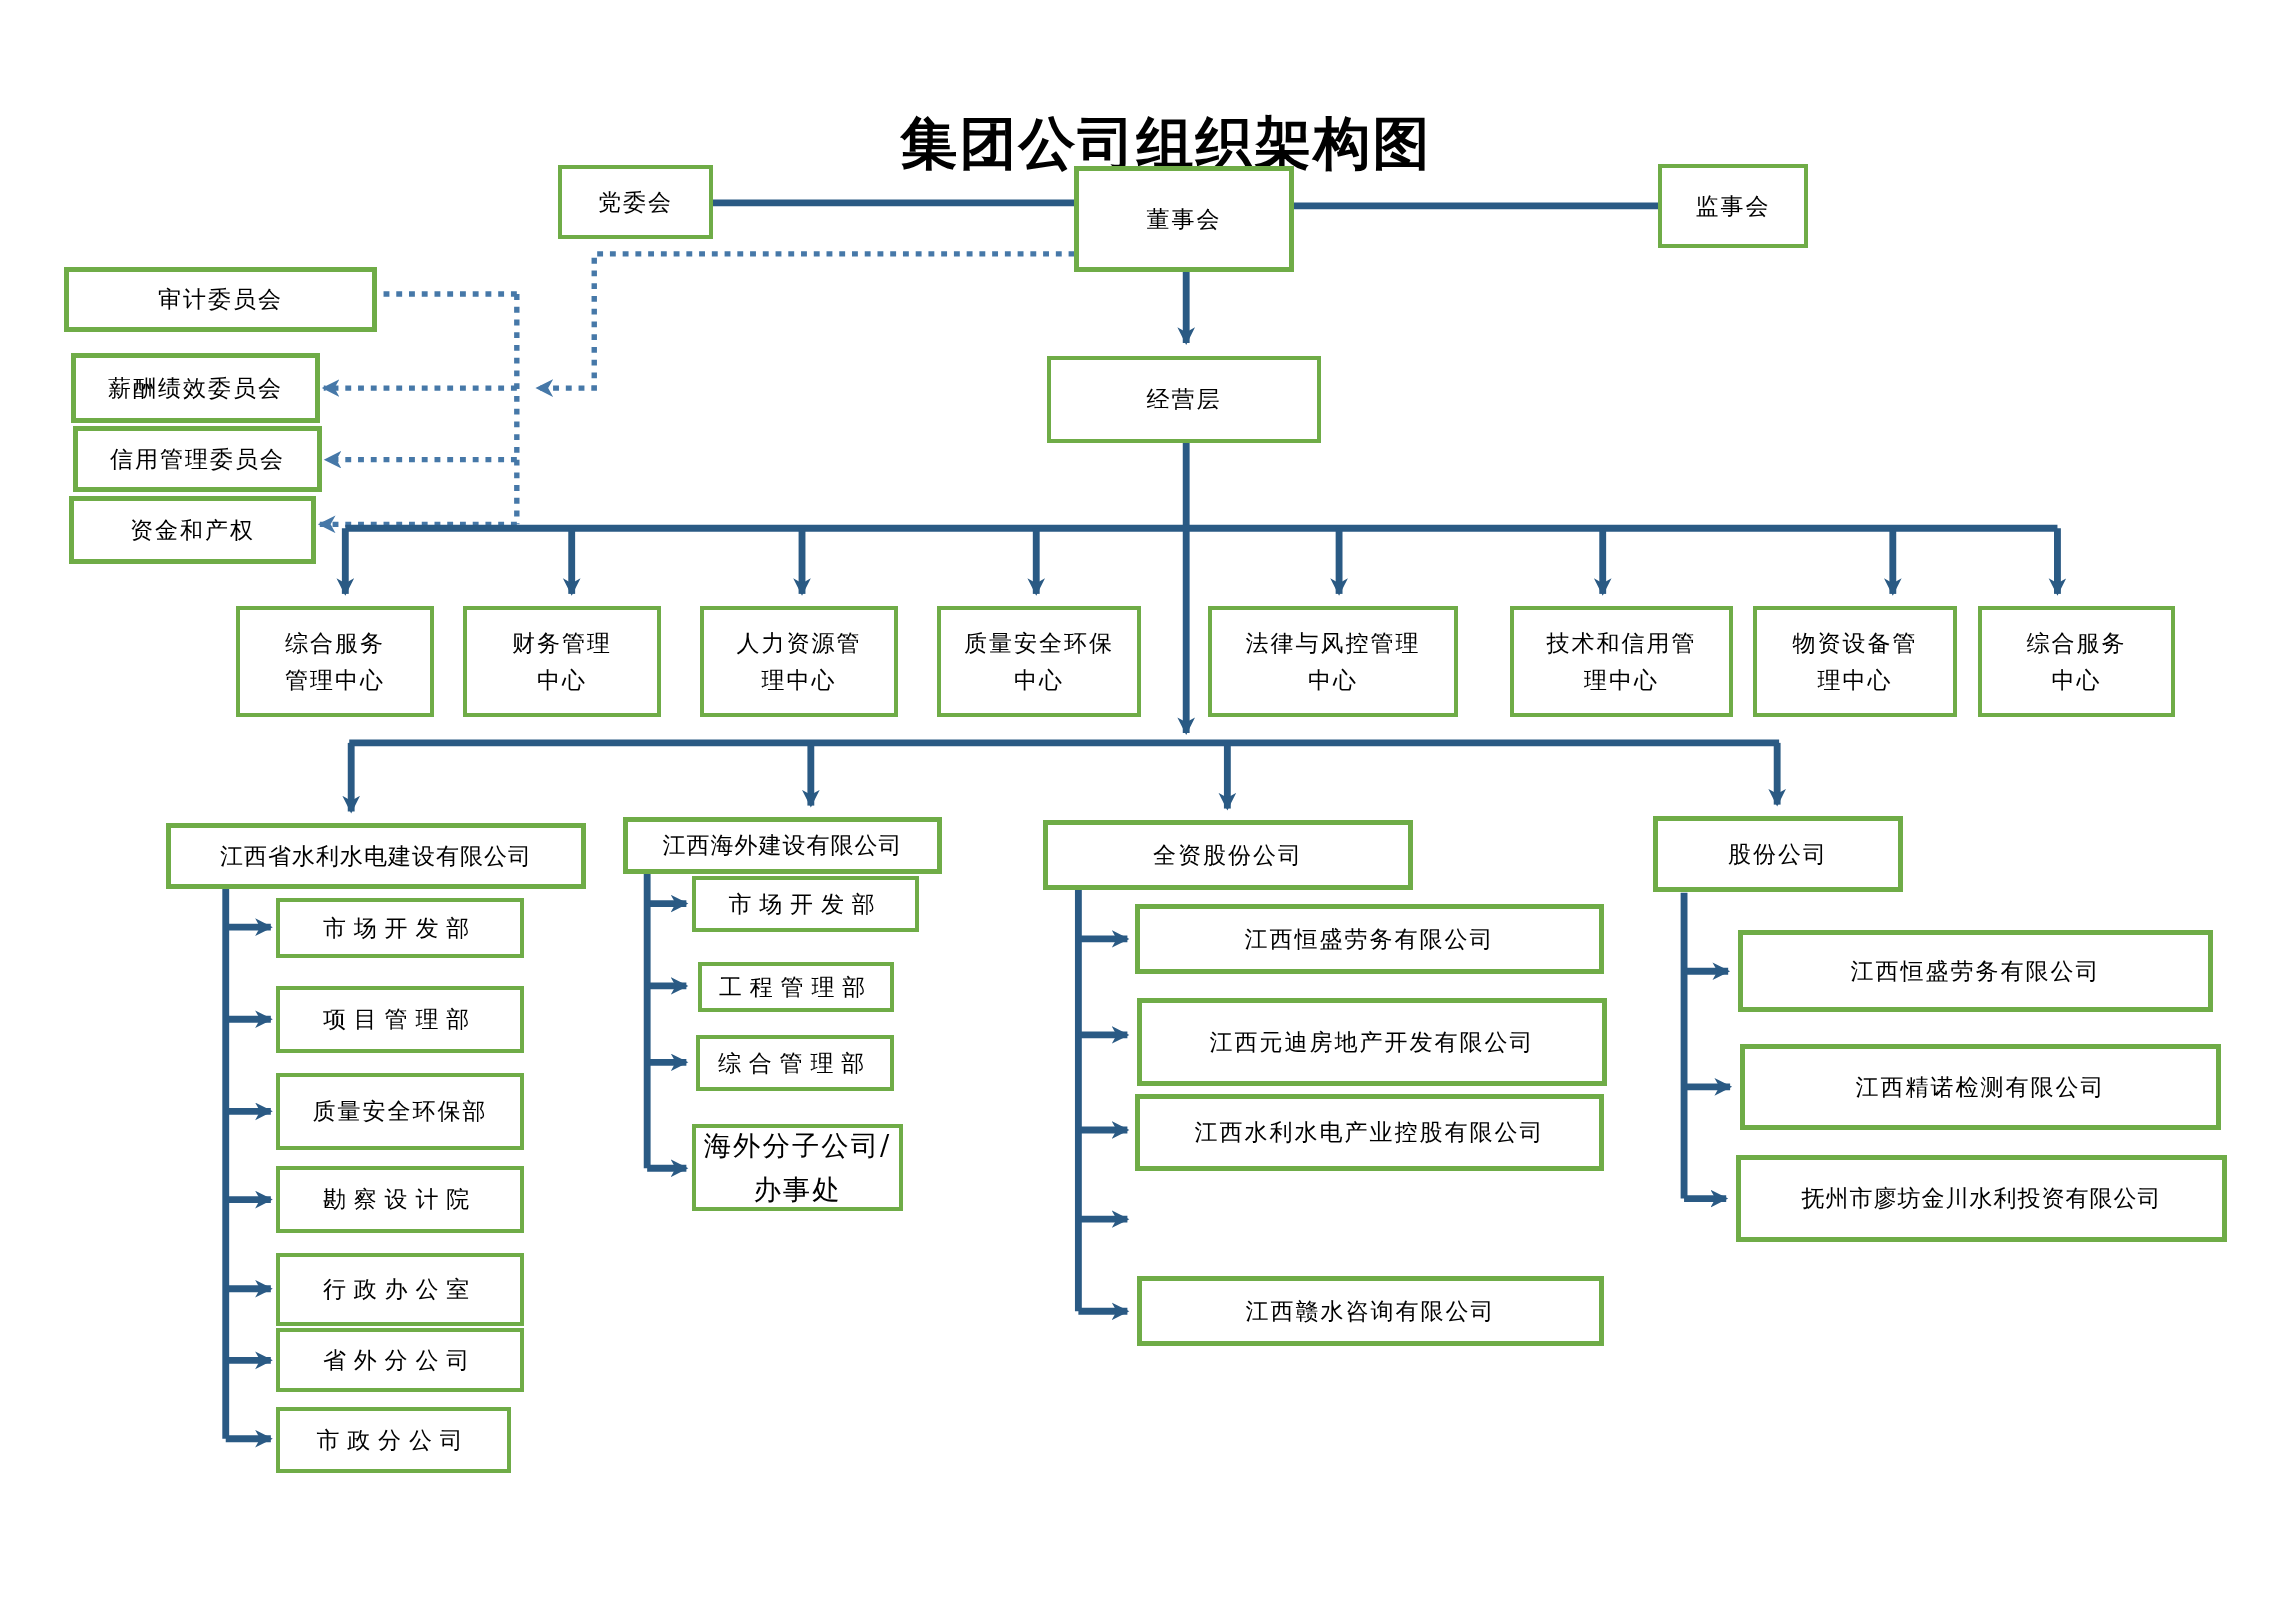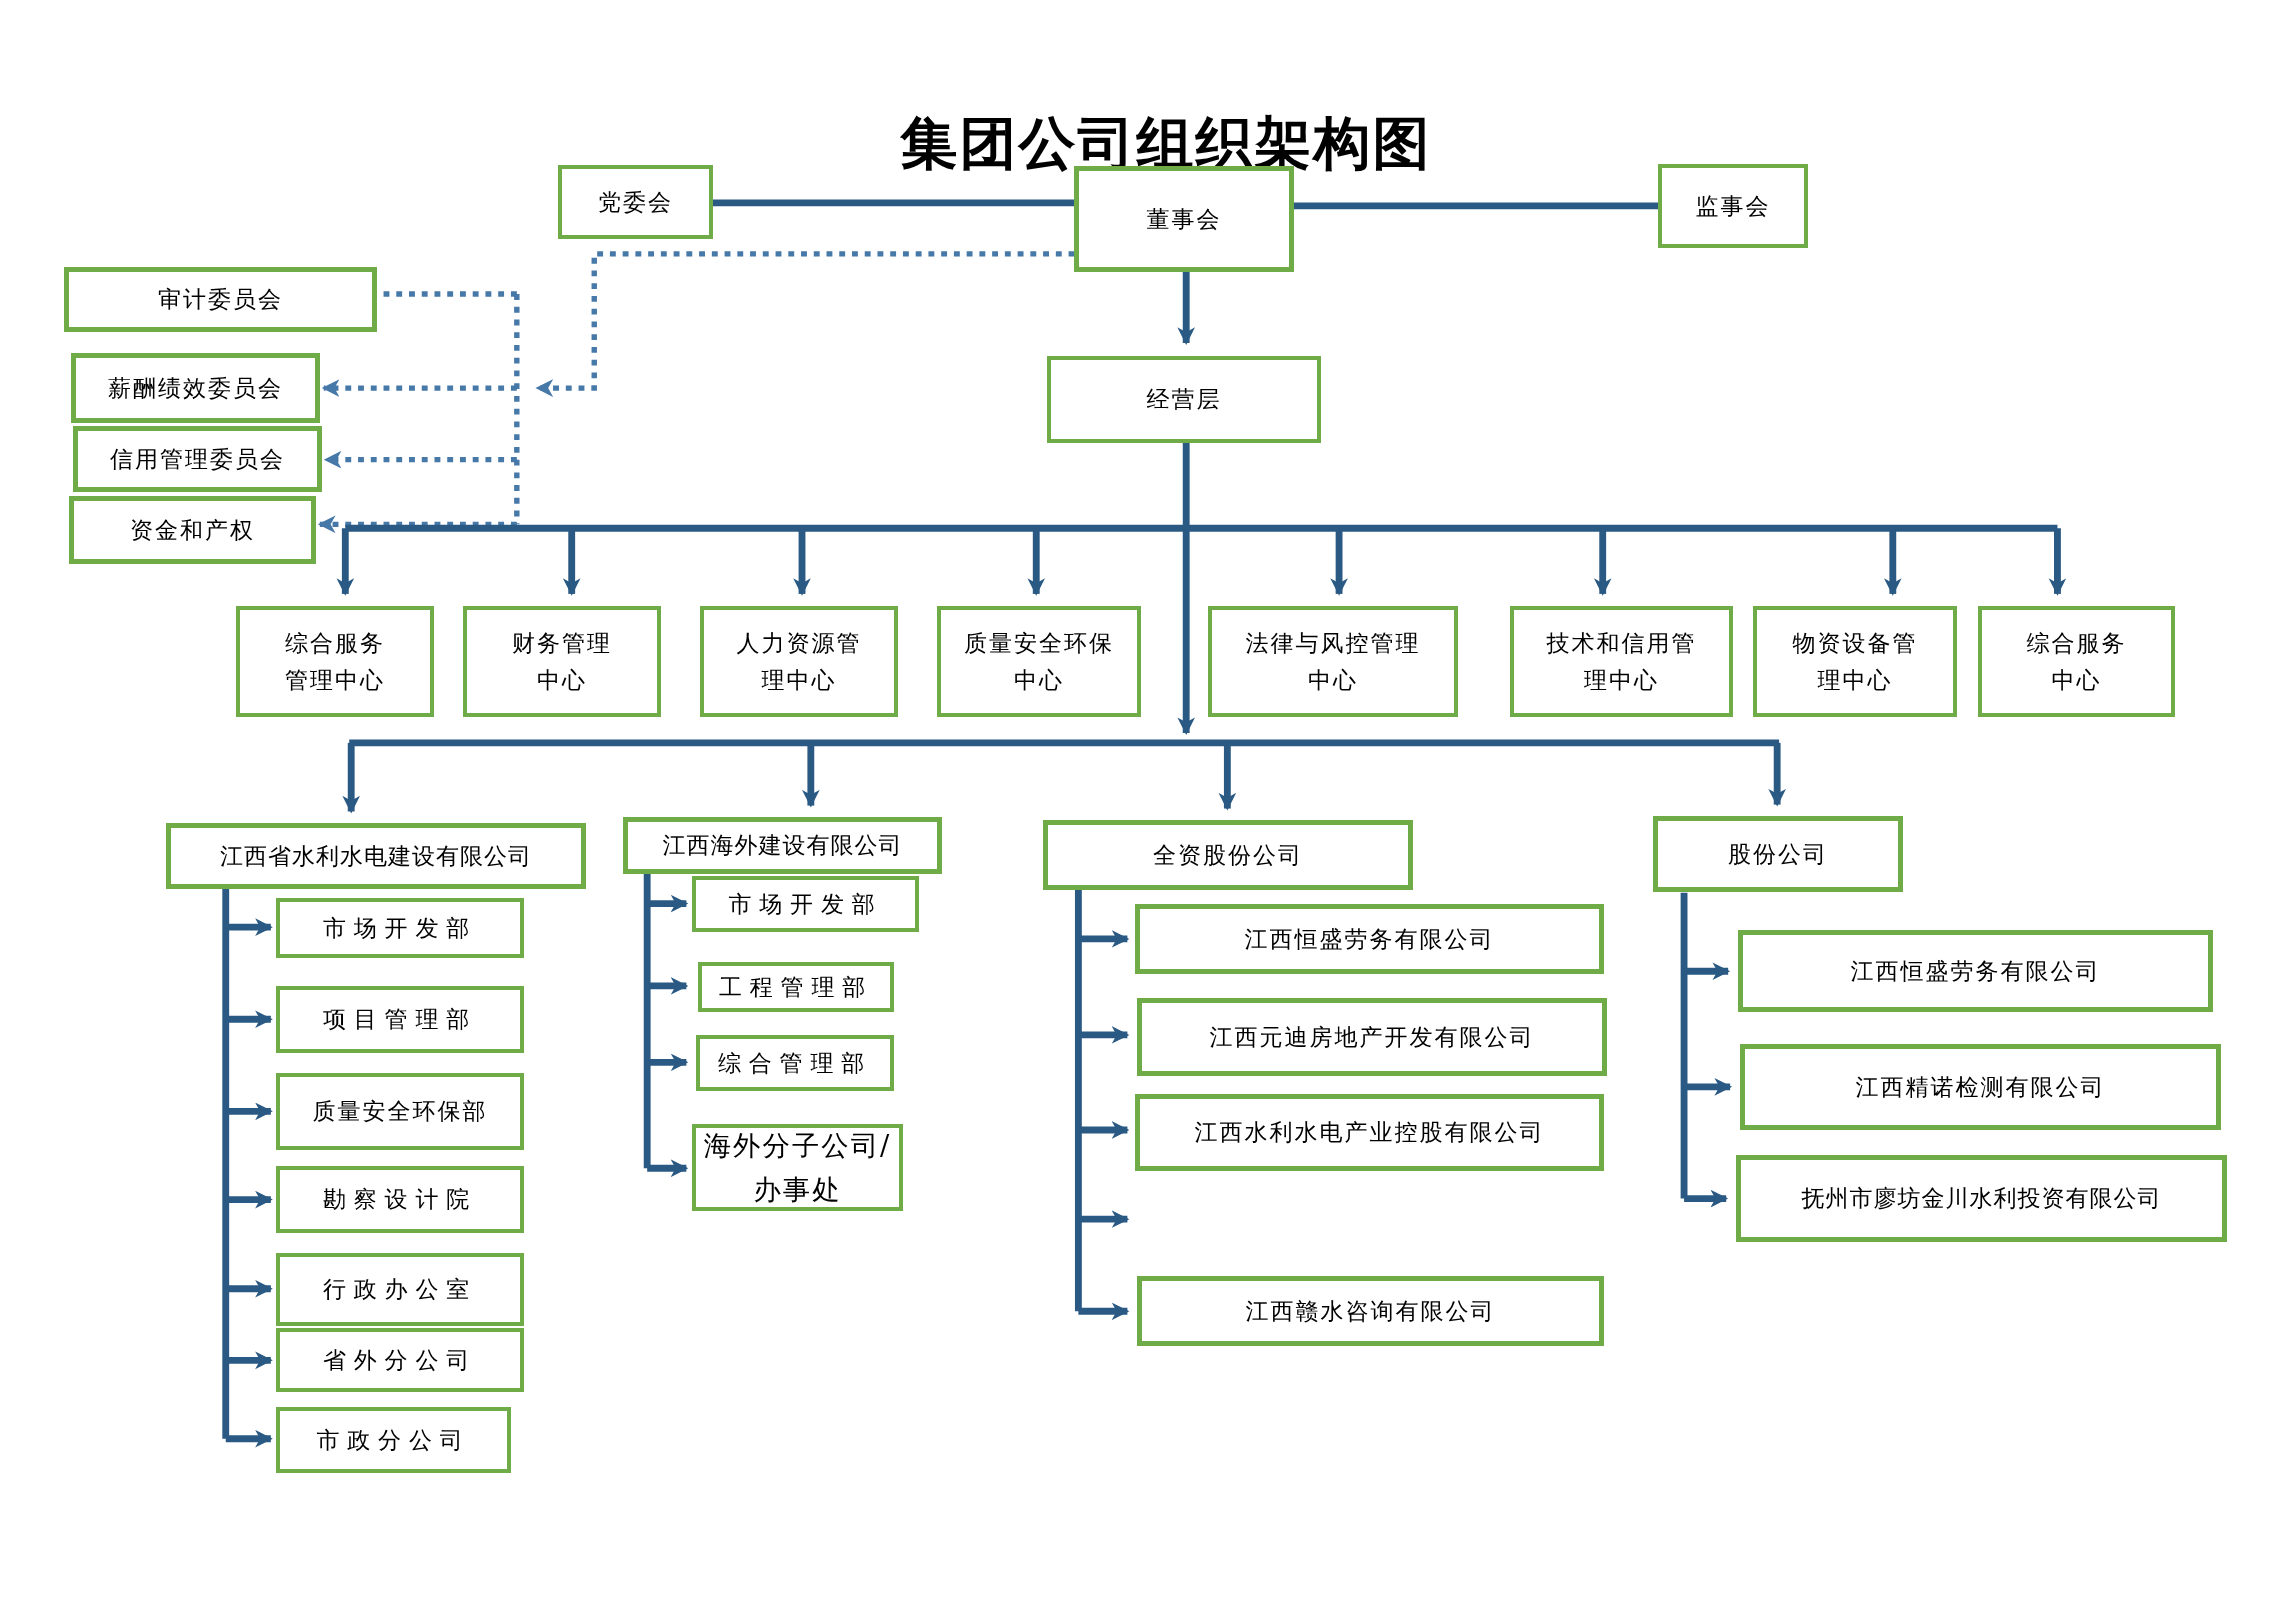--- a/index.html
+++ b/index.html
@@ -222,21 +222,21 @@
     <span>海外分子公司/</span>
     <span>办事处</span>
   </div>
 
   <div class="node b6" style="left:1043px;top:820px;width:370px;height:70px">
     <span>全资股份公司</span>
   </div>
   <div class="node b6" style="left:1135px;top:904px;width:469px;height:70px">
     <span>江西恒盛劳务有限公司</span>
   </div>
-  <div class="node b6" style="left:1137px;top:998px;width:470px;height:78px">
+  <div class="node b6" style="left:1137px;top:998px;width:470px;height:88px">
     <span>江西元迪房地产开发有限公司</span>
   </div>
   <div class="node b6" style="left:1135px;top:1094px;width:469px;height:77px">
     <span>江西水利水电产业控股有限公司</span>
   </div>
   <div class="node b6" style="left:1137px;top:1276px;width:467px;height:70px">
     <span>江西赣水咨询有限公司</span>
   </div>
 
   <div class="node b6" style="left:1653px;top:816px;width:250px;height:76px">

